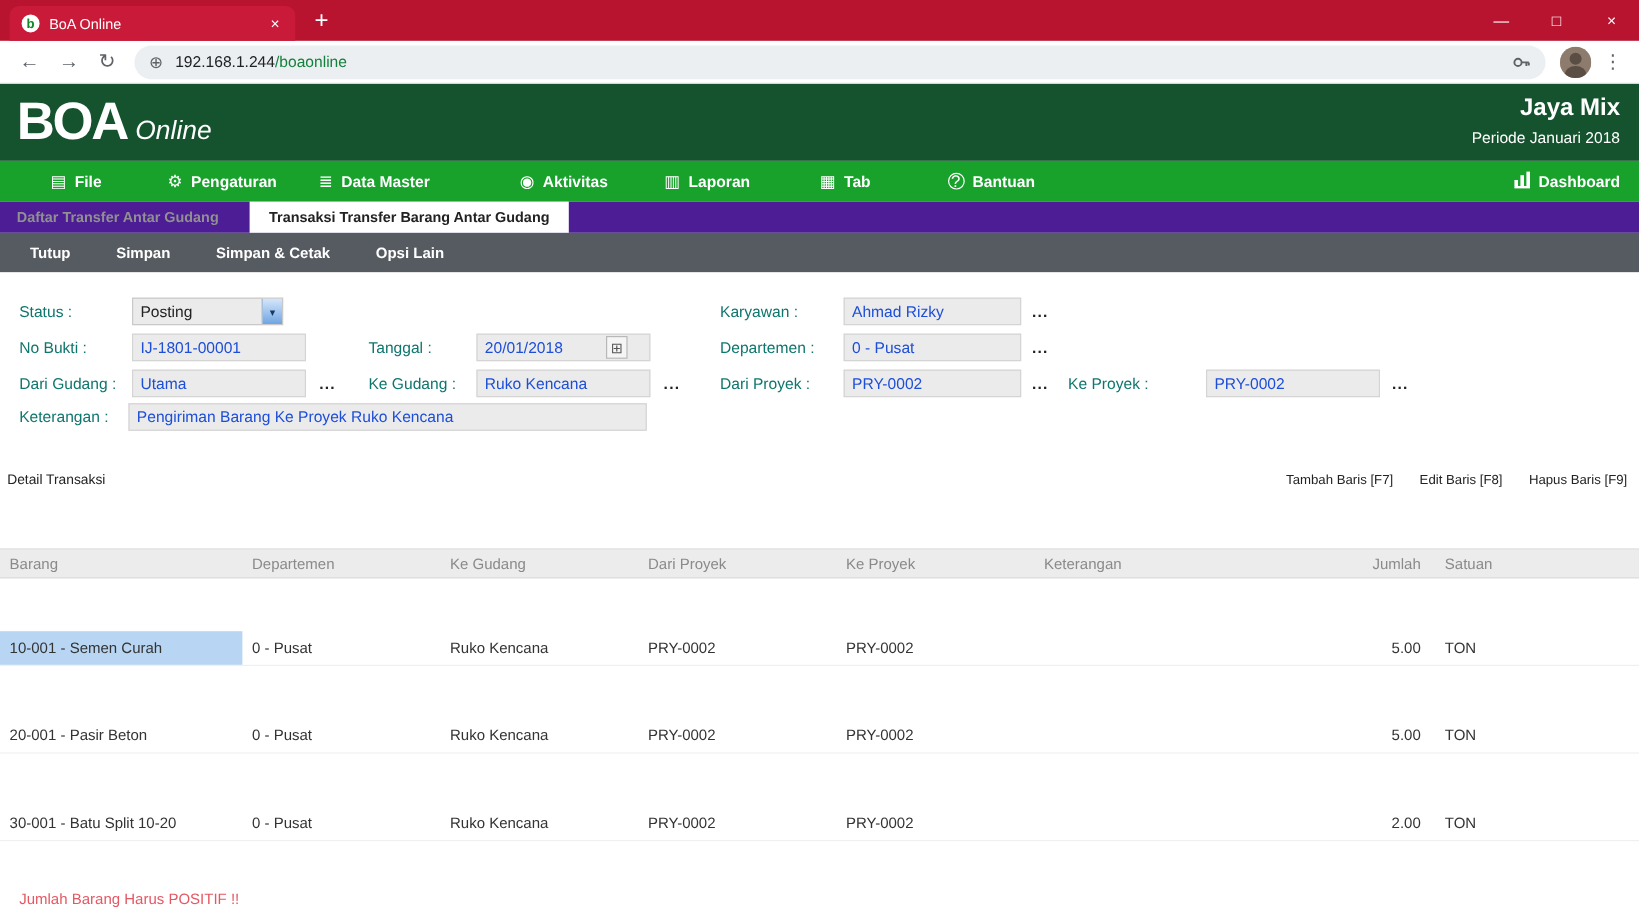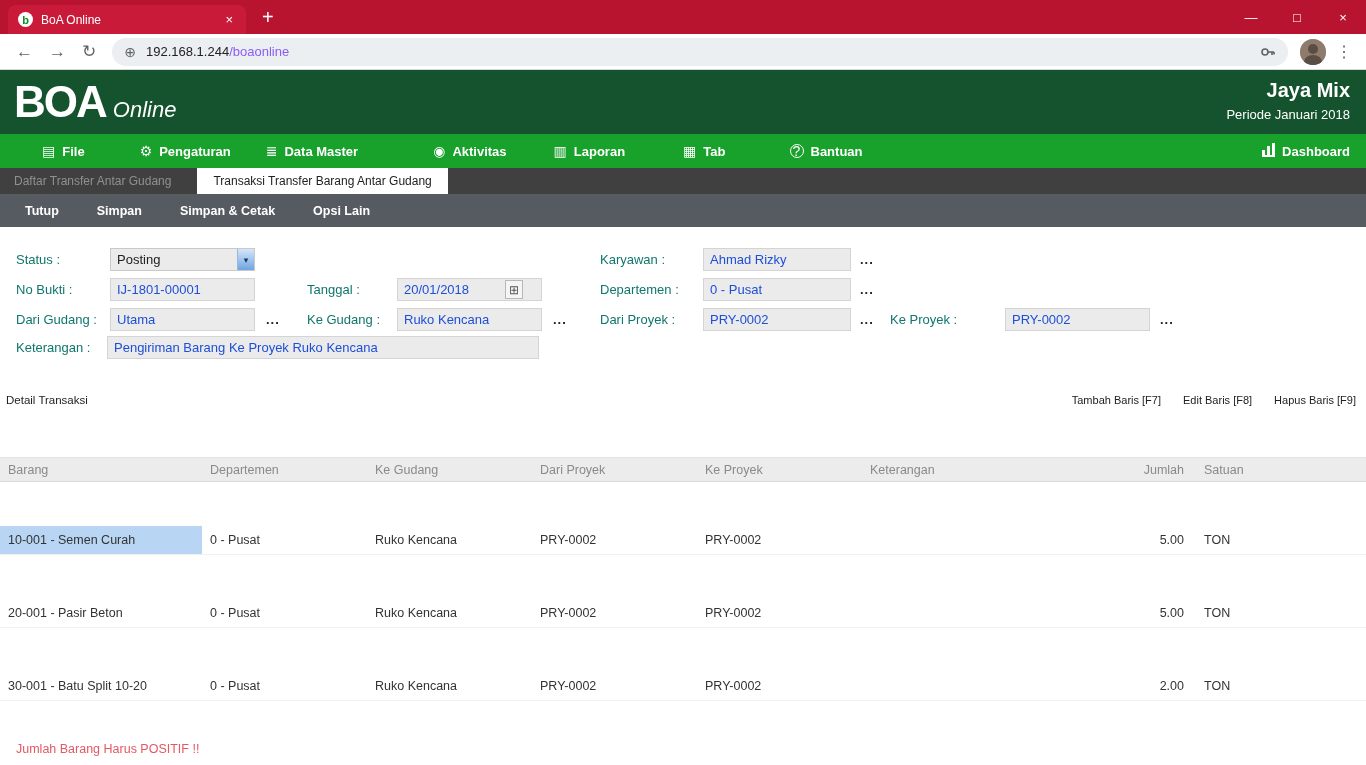--- a/index.html
+++ b/index.html
@@ -24,21 +24,21 @@
   .win-btn { width: 46px; height: 100%; display: flex; align-items: center; justify-content: center; color: #fff; font-size: 13px; cursor: pointer; }
 
   .addressbar { height: 36px; background: #fff; border-bottom: 1px solid #d8d8d8; display: flex; align-items: center; }
   .nav-icon { font-size: 17px; color: #5f6368; margin-left: 16px; cursor: pointer; }
   .omnibox {
     flex: 1; height: 28px; background: #eceff1; border-radius: 14px;
     margin-left: 16px; margin-right: 12px; display: flex; align-items: center; padding: 0 12px;
   }
   .site-icon { color: #5f6368; font-size: 14px; margin-right: 10px; }
   .url { font-size: 13px; color: #202124; }
-  .url .path { color: #8b5cf6; }
+  .url .path { color: #15803d; }
   .key-icon { margin-left: auto; display: flex; align-items: center; }
   .avatar { width: 26px; height: 26px; border-radius: 50%; background: #c9b8a8; overflow: hidden; margin-right: 10px; cursor: pointer; }
   .menu-dots { color: #5f6368; font-size: 16px; margin-right: 14px; cursor: pointer; }
 
   
   .app-header { height: 64px; background: #14532d; color: #fff; display: flex; align-items: center; position: relative; }
   .logo { margin-left: 14px; display: flex; align-items: baseline; cursor: default; }
   .logo-main { font-size: 44px; font-weight: 800; letter-spacing: -2px; line-height: 60px; }
   .logo-suffix { font-style: italic; font-size: 22px; margin-left: 7px; font-weight: 300; }
   .header-right { position: absolute; right: 16px; top: 9px; text-align: right; }
@@ -48,38 +48,38 @@
   
   .menubar { height: 34px; background: #18a12b; display: flex; align-items: center; color: #fff; font-size: 13px; }
   .menu-item { display: flex; align-items: center; gap: 7px; font-weight: 600; cursor: pointer; }
   .menu-item .ic { font-size: 14px; font-weight: 400; }
   .ic-help { width: 14px; height: 14px; border: 1px solid #fff; border-radius: 50%; font-size: 10px; display: flex; align-items: center; justify-content: center; }
   .dashboard-item { margin-left: auto; margin-right: 16px; display: flex; align-items: center; gap: 7px; font-weight: 600; cursor: pointer; }
   .bars { display: flex; align-items: flex-end; gap: 2px; height: 12px; border-bottom: 2px solid #fff; padding-bottom: 0; }
   .bars i { width: 3px; background: #fff; display: block; }
 
   
-  .tabstrip { height: 26px; background: #404040; display: flex; align-items: stretch; font-size: 12px; }
+  .tabstrip { height: 26px; background: #4c1d95; display: flex; align-items: stretch; font-size: 12px; font-weight: bold; }
   .bc-inactive { color: #909090; display: flex; align-items: center; padding: 0 14px; cursor: pointer; }
   .bc-active { background: #fff; color: #222; display: flex; align-items: center; padding: 0 16px; margin-left: 12px; cursor: pointer; }
 
   
   .toolbar { height: 33px; background: #565b61; display: flex; align-items: center; color: #fff; font-size: 12.5px; padding-left: 6px; }
   .tool-item { padding: 0 19px; font-weight: 600; cursor: pointer; }
 
   
   .main { position: relative; height: 538px; background: #fff; }
   .form-area { position: relative; height: 160px; }
   .lbl { position: absolute; font-size: 13px; color: #0f766e; line-height: 23px; white-space: nowrap; }
   .fld {
     position: absolute; height: 23px; background: #ebebeb; border: 1px solid #d4d4d4;
     font-size: 13px; color: #1d4ed8; padding: 0 6px; font-family: inherit;
   }
   .dots-btn { position: absolute; font-weight: 700; font-size: 13px; color: #222; line-height: 23px; letter-spacing: 1px; cursor: pointer; }
-  .combo { position: absolute; left: 110px; top: 21px; width: 145px; height: 23px; background: #ebebeb; border: 1px solid #c9c9c9; display: flex; align-items: center; cursor: pointer; }
+  .combo { position: absolute; left: 110px; top: 21px; width: 126px; height: 23px; background: #ebebeb; border: 1px solid #c9c9c9; display: flex; align-items: center; cursor: pointer; }
   .combo-text { flex: 1; padding-left: 6px; font-size: 13px; color: #222; }
   .combo-btn { width: 17px; height: 100%; background: linear-gradient(#d5e6fb, #6fa5e2); border-left: 1px solid #9ab8d8; color: #16395c; display: flex; align-items: center; justify-content: center; font-size: 9px; }
   .date-wrap { position: absolute; left: 397px; top: 51px; width: 128px; height: 23px; }
   .date-wrap .fld { position: absolute; left: 0; top: 0; width: 145px; padding-right: 22px; }
   .cal-btn { position: absolute; right: 2px; top: 2px; width: 18px; height: 19px; background: #f5f5f5; border: 1px solid #b8b8b8; font-size: 12px; color: #555; display: flex; align-items: center; justify-content: center; cursor: pointer; }
 
   .detail-head { display: flex; align-items: center; height: 26px; font-size: 11.5px; color: #222; padding: 0 10px 0 6px; }
   .detail-actions { margin-left: auto; display: flex; gap: 22px; font-size: 11px; color: #222; }
   .detail-actions span { cursor: pointer; }
 

